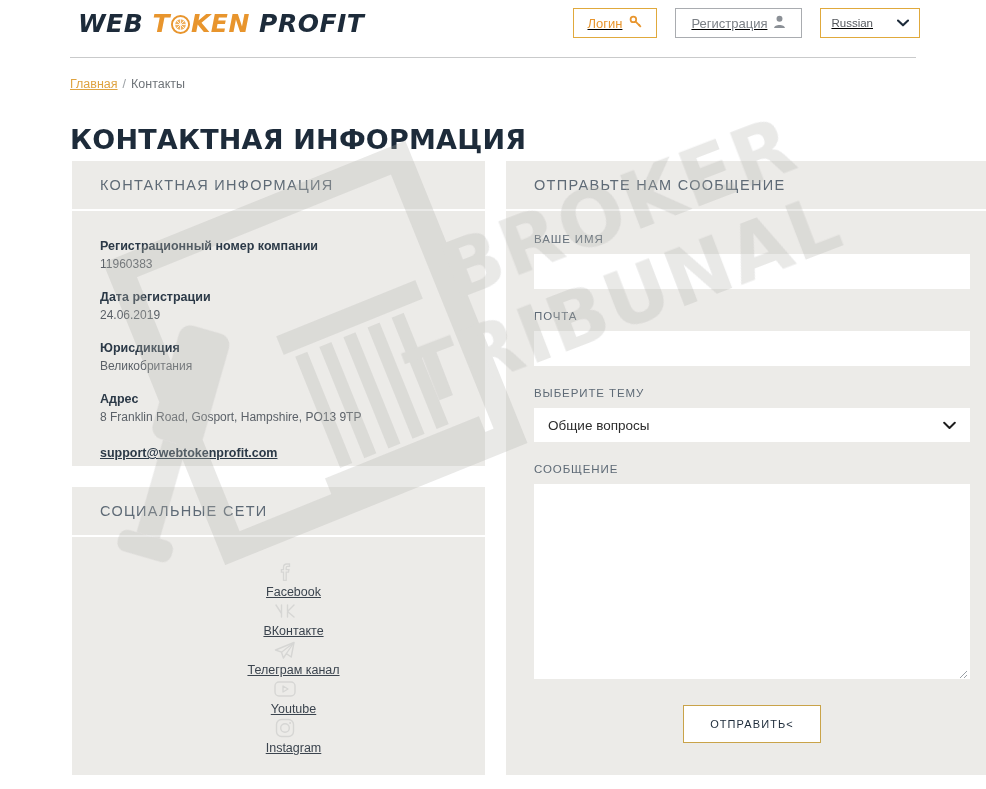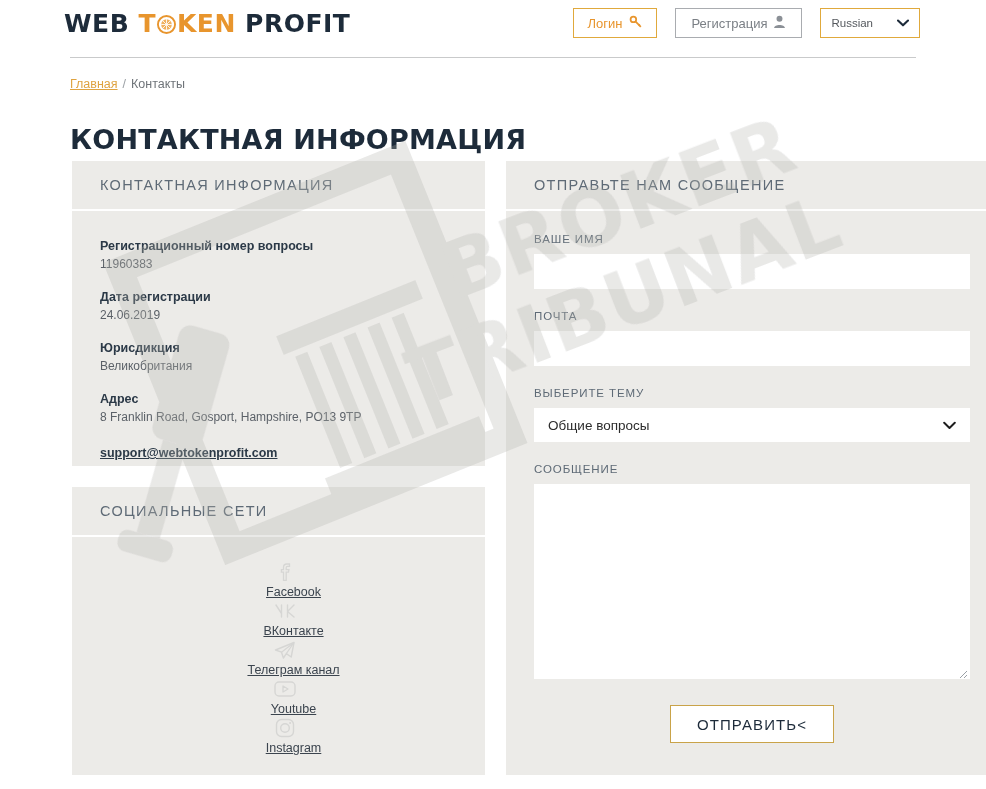--- a/index.html
+++ b/index.html
@@ -29,43 +29,45 @@
 
   
   .header {
     position: absolute;
     left: 0; top: 0;
     width: 986px;
     height: 57px;
   }
   .logo {
     position: absolute;
-    left: 64px; top: 9px;
+    left: 78px; top: 9px;
     font-size: 25px;
     font-weight: bold;
     letter-spacing: 0.5px;
     white-space: nowrap;
     font-family: "DejaVu Sans", sans-serif;
+    font-style: italic;
   }
   .logo .dark { color: #1d2b3a; }
   .logo .orange { color: #e8952d; }
   .token-o {
     display: inline-block;
     position: relative;
     width: 19px; height: 19px;
     vertical-align: -2px;
     margin: 0 1px;
   }
 
   .hdr-controls {
     position: absolute;
     right: 66px; top: 8px;
     display: flex;
     align-items: center;
     gap: 18px;
+    text-decoration: underline;
   }
   .btn-login {
     display: flex;
     align-items: center;
     justify-content: center;
     gap: 7px;
     height: 30px;
     padding: 0 13px;
     border: 1px solid #e0a93c;
     background: #ffffff;
@@ -257,21 +259,21 @@
     justify-content: center;
     margin-top: 26px;
   }
   .btn-submit {
     height: 38px;
     padding: 0 26px;
     border: 1px solid #cfa councils;
     border: 1px solid #c9a349;
     background: #ffffff;
     color: #1d2b3a;
-    font-size: 15px;
+    font-size: 11px;
     letter-spacing: 1.1px;
     cursor: pointer;
     font-family: "Liberation Sans", sans-serif;
   }
 </style>
 </head>
 <body>
 
 <div class="page">
 
@@ -333,21 +335,21 @@
     <a href="#">Главная</a><span class="sep">/</span><span>Контакты</span>
   </div>
 
   <h1 class="page-title">КОНТАКТНАЯ ИНФОРМАЦИЯ</h1>
 
   <div class="panel" id="panel-contact">
     <div class="panel-head">КОНТАКТНАЯ ИНФОРМАЦИЯ</div>
     <div class="contact-body">
 
       <div class="cgroup">
-        <div class="lbl">Регистрационный номер вопросы</div>
+        <div class="lbl">Регистрационный номер компании</div>
         <div class="val">11960383</div>
       </div>
 
       <div class="cgroup">
         <div class="lbl">Дата регистрации</div>
         <div class="val">24.06.2019</div>
       </div>
 
       <div class="cgroup">
         <div class="lbl">Юрисдикция</div>

